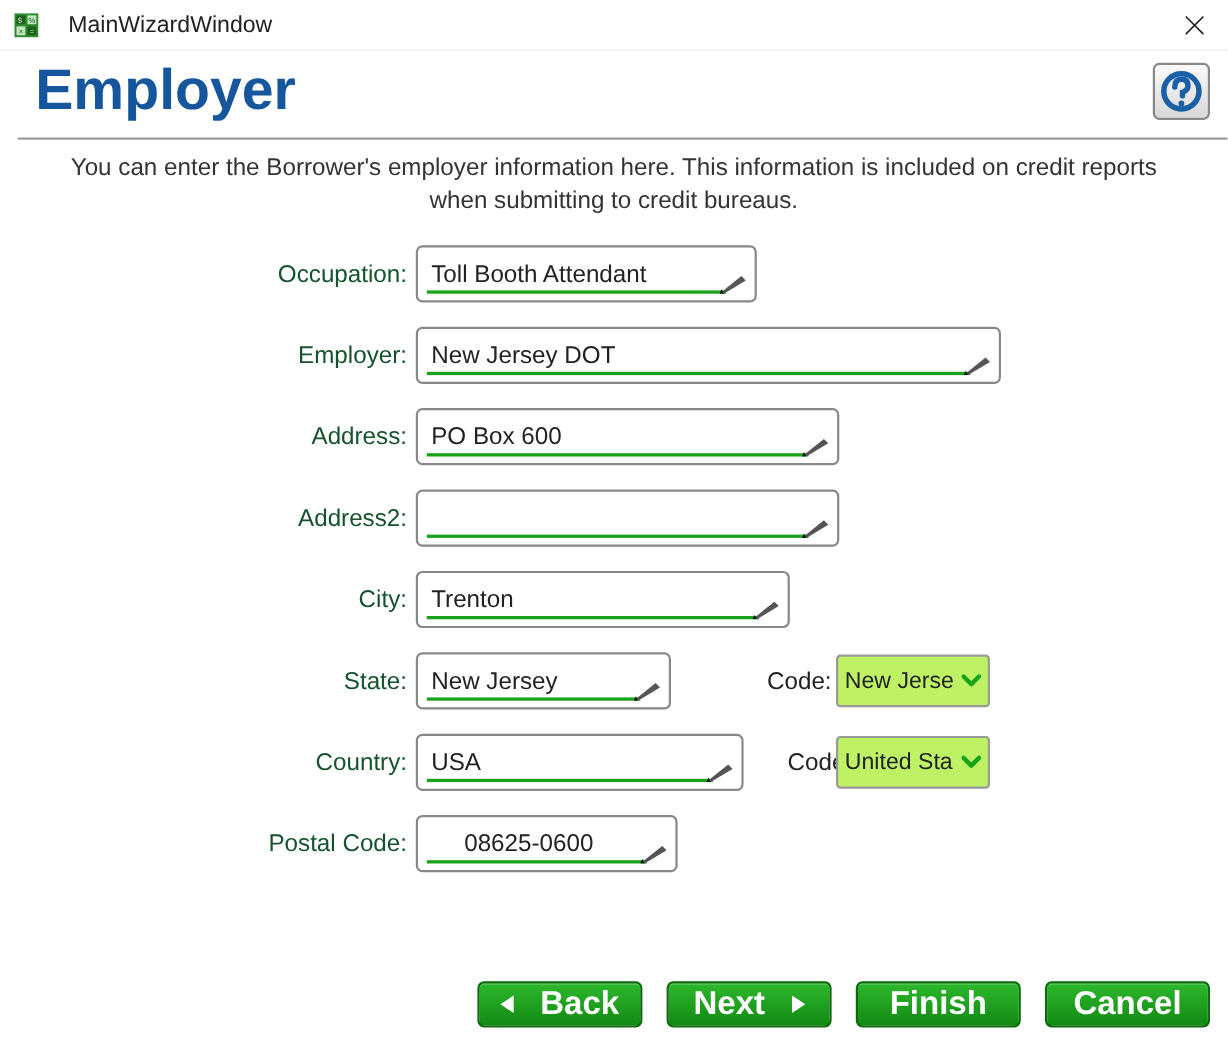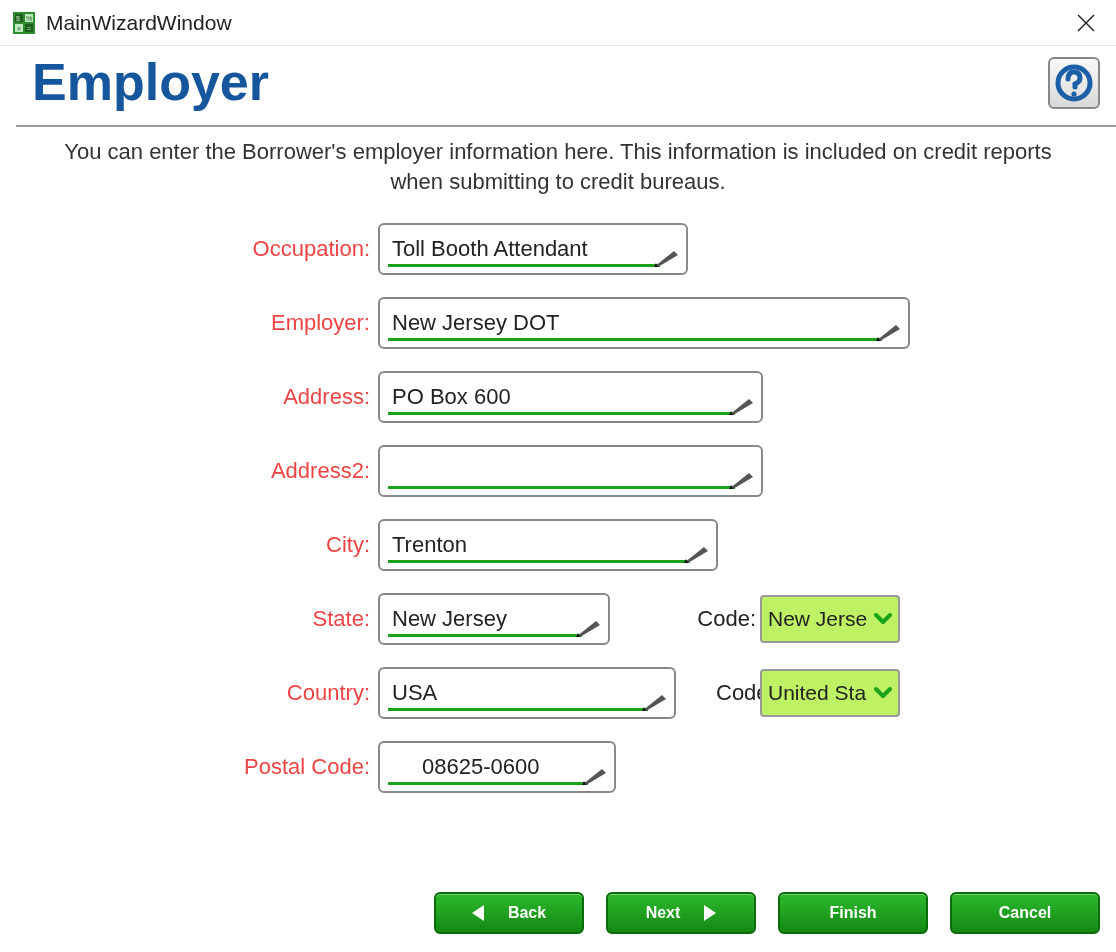--- a/index.html
+++ b/index.html
@@ -18,20 +18,21 @@
     border-bottom: 1px solid #e8e8e8;
   }
   .titlebar .app-icon {
     width: 24px; height: 24px;
     margin-right: 10px;
     display: inline-flex; align-items: center; justify-content: center;
   }
   .titlebar .title {
     font-size: 21px;
     color: #222;
+    margin-left: 16px;
   }
   .titlebar .spacer { flex: 1; }
   .titlebar .close {
     width: 36px; height: 36px;
     display: flex; align-items: center; justify-content: center;
     cursor: pointer;
   }
   .header-row {
     display: flex; align-items: center;
     padding: 8px 16px 14px 16px;
@@ -67,21 +68,21 @@
   .row {
     display: flex;
     align-items: center;
     margin-bottom: 22px;
   }
   .lbl {
     width: 338px;
     text-align: right;
     padding-right: 8px;
     font-size: 22px;
-    color: #ef4444;
+    color: #14532d;
   }
   .code-lbl {
     font-size: 22px;
     color: #222;
     text-align: right;
     padding-right: 4px;
     margin-left: 40px;
   }
   .field {
     position: relative;
@@ -154,21 +155,21 @@
     justify-content: flex-end;
     gap: 22px;
   }
   .btn {
     min-width: 150px;
     height: 42px;
     border-radius: 6px;
     border: 2px solid #0a6b0a;
     background: linear-gradient(#2db82d, #138913);
     color: #fff;
-    font-size: 16px;
+    font-size: 30px;
     font-weight: 700;
     display: flex;
     align-items: center;
     justify-content: center;
     gap: 24px;
     cursor: pointer;
     box-shadow: inset 0 1px 0 rgba(255,255,255,.35);
   }
   .tri {
     display: inline-block;

